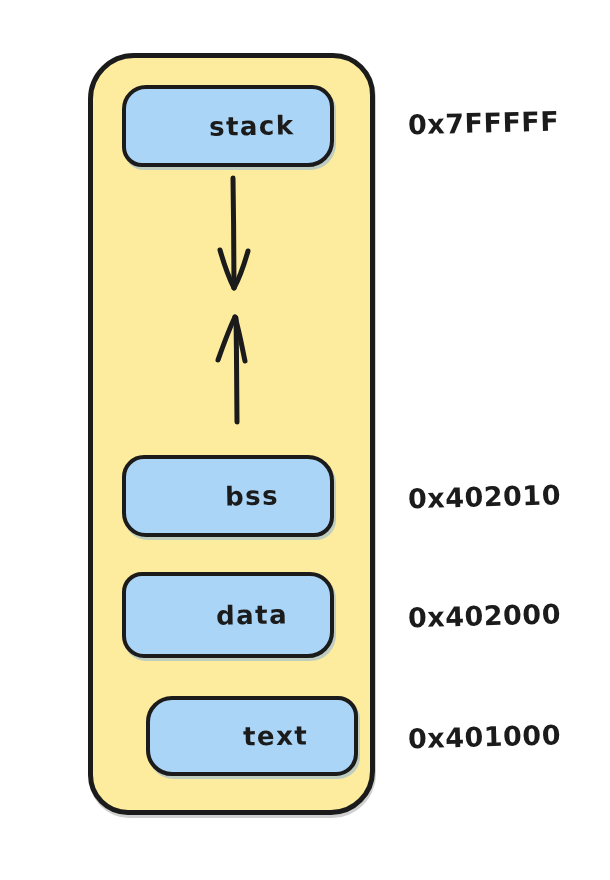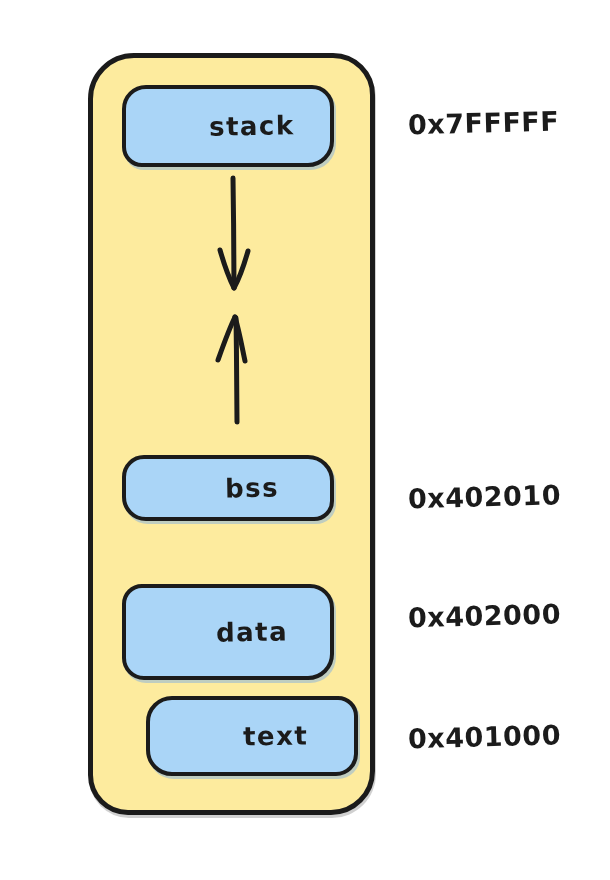--- a/index.html
+++ b/index.html
@@ -29,22 +29,22 @@
     background: var(--box-fill, #aad5f7);
     border: 4.5px solid var(--stroke, #1b1b1b);
     border-radius: 22px 26px 20px 24px;
     display: flex;
     align-items: center;
     justify-content: center;
     box-shadow: 2px 3px 0 0 rgba(140,180,220,0.55);
     padding-left: 48px;
   }
   #seg-stack { top: 85px;  height: 82px; border-radius: 24px 22px 26px 20px; }
-  #seg-bss   { top: 455px; height: 66px; }
-  #seg-data  { top: 584px; height: 96px; border-radius: 20px 24px 26px 22px; }
+  #seg-bss   { top: 455px; height: 82px; }
+  #seg-data  { top: 572px; height: 86px; border-radius: 20px 24px 26px 22px; }
   #seg-text  { top: 696px; height: 80px; border-radius: 26px 20px 22px 26px; margin-left: 24px; }
   .segment-label {
     font-size: 26px;
     font-weight: 600;
     letter-spacing: 1.5px;
     color: var(--stroke, #1b1b1b);
     transform: rotate(-1deg);
   }
   .address-label {
     position: absolute;

